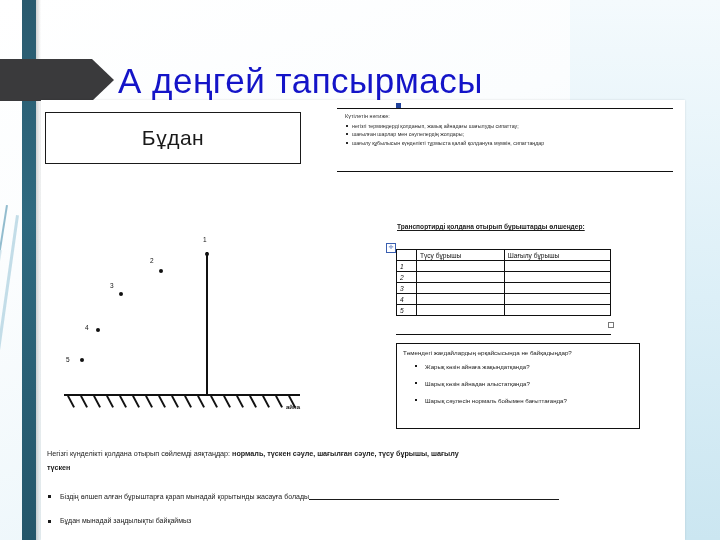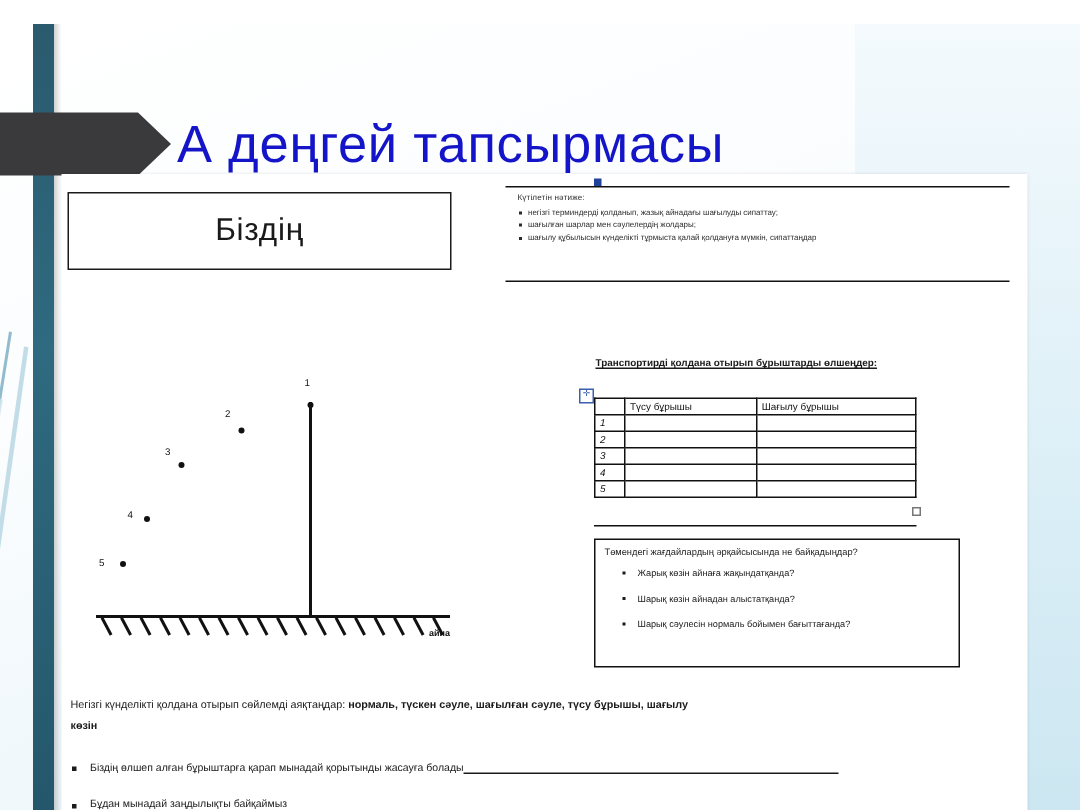--- a/index.html
+++ b/index.html
@@ -6,21 +6,20 @@
   body{
     width:720px;height:540px;overflow:hidden;
     font-family:"Liberation Sans", sans-serif;
     background:#ffffff;
     position:relative;
   }
   
   #slide{
     position:absolute;inset:0;
     background:linear-gradient(160deg,#ffffff 0%,#fbfdfe 35%,#eef7fb 70%,#d7eaf3 100%);
-    margin-top:16px;
   }
   #bg-right-wash{
     position:absolute;right:0;top:0;width:150px;height:540px;
     background:linear-gradient(180deg,#f4fafd 0%,#dceff7 55%,#cbe6f1 100%);
   }
   #left-band-dark{
     position:absolute;left:22px;top:0;width:14px;height:540px;
     background:linear-gradient(180deg,#2a5a6e 0%,#2f6a80 40%,#24566a 100%);
   }
   #left-band-shadow{
@@ -182,21 +181,21 @@
   <div class="diag" id="diag2"></div>
   <div class="diag" id="diag3"></div>
 
   <div id="arrow-banner"></div>
 
   <div id="slide-title">А деңгей тапсырмасы</div>
 
   <div id="doc-page"></div>
 
   <div id="title-box">
-    <span id="title-box-text">Біздің</span>
+    <span id="title-box-text">Бұдан</span>
   </div>
 
   <div id="blue-sq"></div>
   <div id="goals-box">
     <div id="goals-title">Күтілетін нәтиже:</div>
     <div class="goal-line">негізгі терминдерді қолданып, жазық айнадағы шағылуды сипаттау;</div>
     <div class="goal-line">шағылған шарлар мен сәулелердің жолдары;</div>
     <div class="goal-line">шағылу құбылысын күнделікті тұрмыста қалай қолдануға мүмкін, сипаттаңдар</div>
   </div>
 
@@ -287,20 +286,20 @@
 
   <div id="q-box">
     <div id="q-head">Төмендегі жағдайлардың әрқайсысында не байқадыңдар?</div>
     <div class="q-item">Жарық көзін айнаға жақындатқанда?</div>
     <div class="q-item">Шарық көзін айнадан алыстатқанда?</div>
     <div class="q-item">Шарық сәулесін нормаль бойымен бағыттағанда?</div>
   </div>
 
   <div id="terms">
     <span>Негізгі күнделікті қолдана отырып сөйлемді аяқтаңдар: </span><b>нормаль, түскен сәуле, шағылған сәуле, түсу бұрышы, шағылу</b><br>
-    <b>көзін</b>
+    <b>түскен</b>
   </div>
 
   <div class="b-item" id="b1">
     <span>Біздің өлшеп алған бұрыштарға қарап мынадай қорытынды жасауға болады</span><span class="fillline"></span>
   </div>
   <div class="b-item" id="b2">Бұдан мынадай заңдылықты байқаймыз</div>
 </div>
 
 </body></html>

